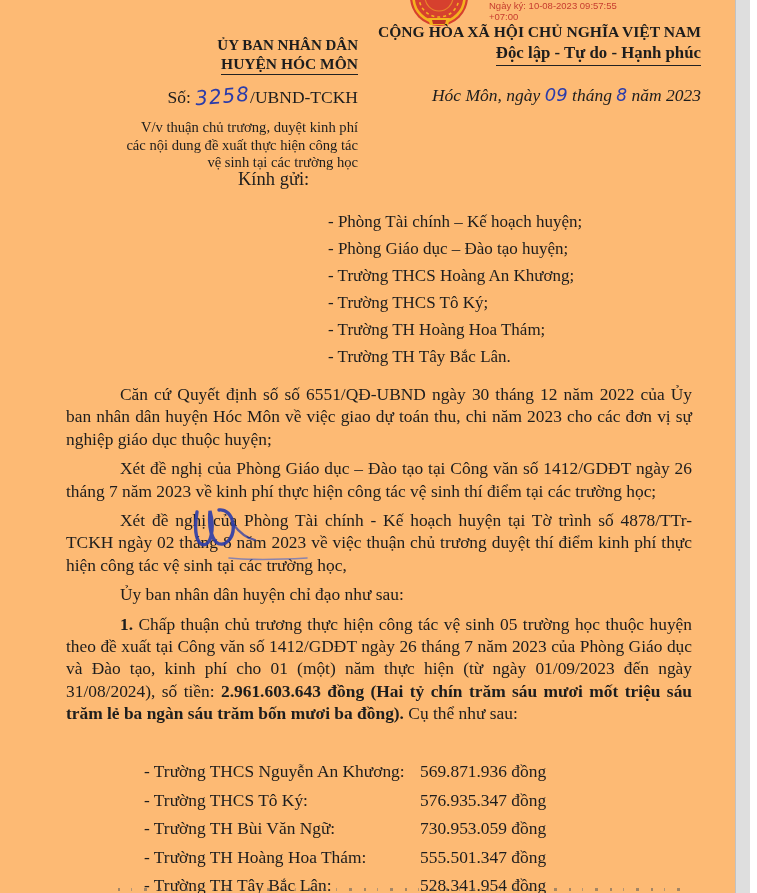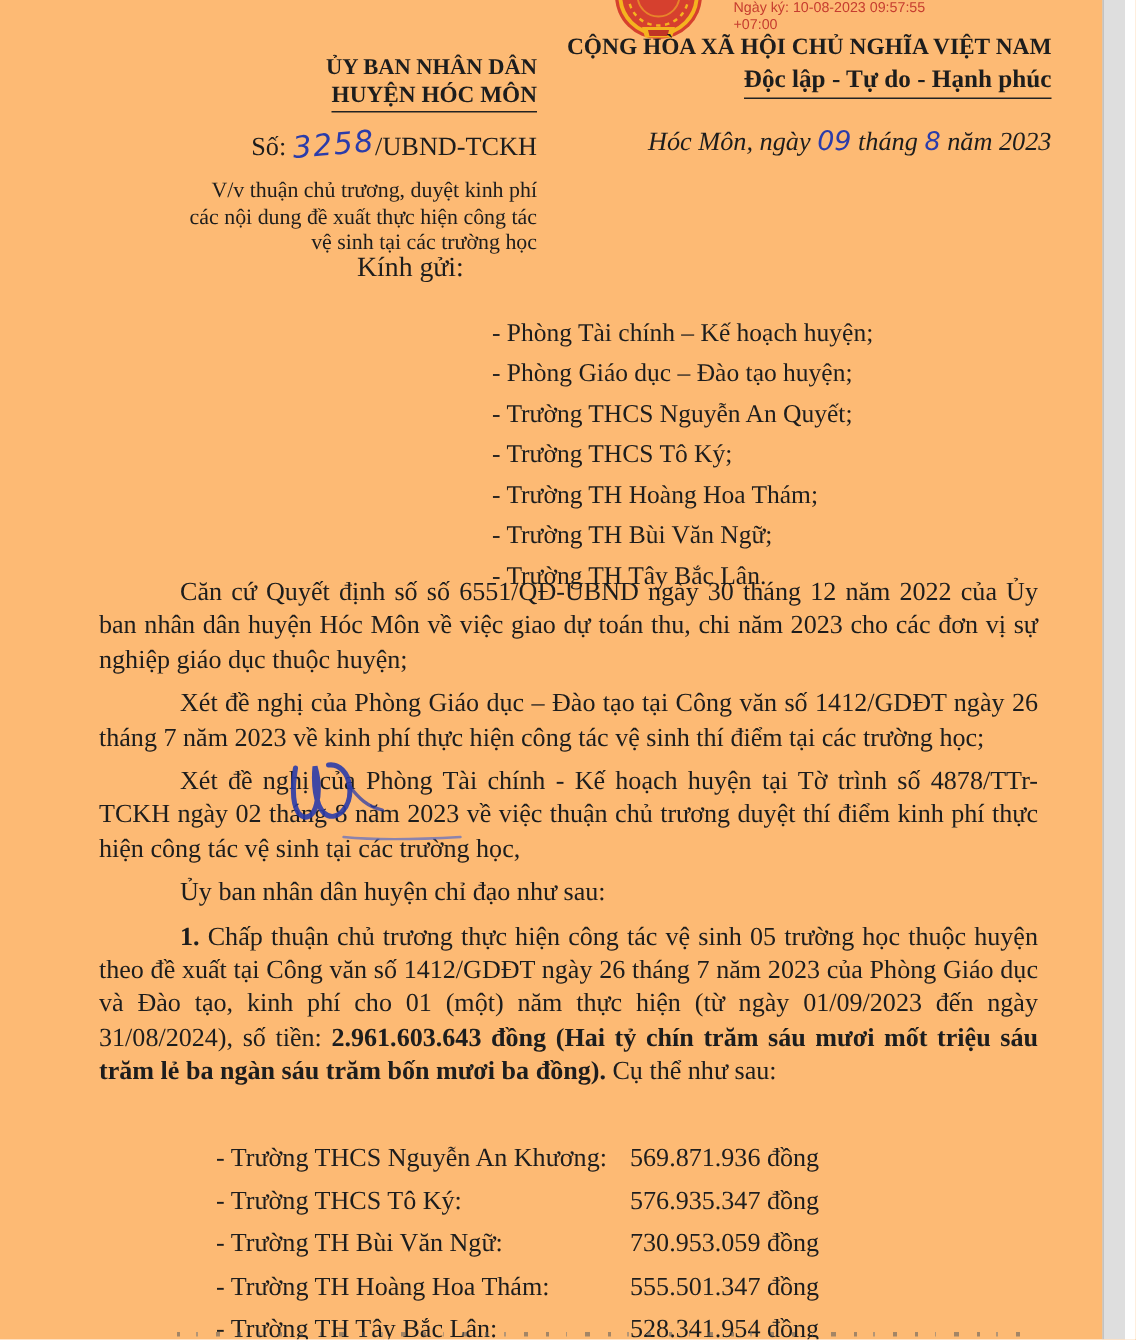--- a/index.html
+++ b/index.html
@@ -99,24 +99,23 @@
   <div class="hdr-right">
     <div class="nat1">CỘNG HÒA XÃ HỘI CHỦ NGHĨA VIỆT NAM</div>
     <div class="nat2"><span>Độc lập - Tự do - Hạnh phúc</span></div>
     <div class="date-line"><span>Hóc Môn, ngày </span><span class="hand hand-day">09</span><span> tháng </span><span class="hand hand-month">8</span><span>  năm 2023</span></div>
   </div>
 
   <div class="kinh-gui">Kính gửi:</div>
   <div class="recipients">
     <div>- Phòng Tài chính – Kế hoạch huyện;</div>
     <div>- Phòng Giáo dục – Đào tạo huyện;</div>
-    <div>- Trường THCS Nguyễn An Quyết;</div>
+    <div>- Trường THCS Hoàng An Khương;</div>
     <div>- Trường THCS Tô Ký;</div>
     <div>- Trường TH Hoàng Hoa Thám;</div>
-    <div>- Trường TH Bùi Văn Ngữ;</div>
     <div>- Trường TH Tây Bắc Lân.</div>
   </div>
 
   <div class="body-text">
     <p>Căn cứ Quyết định số số 6551/QĐ-UBND ngày 30 tháng 12 năm 2022 của Ủy ban nhân dân huyện Hóc Môn về việc giao dự toán thu, chi năm 2023 cho các đơn vị sự nghiệp giáo dục thuộc huyện;</p>
     <p>Xét đề nghị của Phòng Giáo dục – Đào tạo tại Công văn số 1412/GDĐT ngày 26 tháng 7 năm 2023 về kinh phí thực hiện công tác vệ sinh thí điểm tại các trường học;</p>
     <p>Xét đề nghị của Phòng Tài chính - Kế hoạch huyện tại Tờ trình số 4878/TTr-TCKH ngày 02 tháng 8 năm 2023 về việc thuận chủ trương duyệt thí điểm kinh phí thực hiện công tác vệ sinh tại các trường học,</p>
     <p>Ủy ban nhân dân huyện chỉ đạo như sau:</p>
     <p><span class="bold">1.</span><span> Chấp thuận chủ trương thực hiện công tác vệ sinh 05 trường học thuộc huyện theo đề xuất tại Công văn số 1412/GDĐT ngày 26 tháng 7 năm 2023 của Phòng Giáo dục và Đào tạo, kinh phí cho 01 (một) năm thực hiện (từ ngày 01/09/2023 đến ngày 31/08/2024), số tiền: </span><span class="bold">2.961.603.643 đồng (Hai tỷ chín trăm sáu mươi mốt triệu sáu trăm lẻ ba ngàn sáu trăm bốn mươi ba đồng).</span><span> Cụ thể như sau:</span></p>
   </div>

